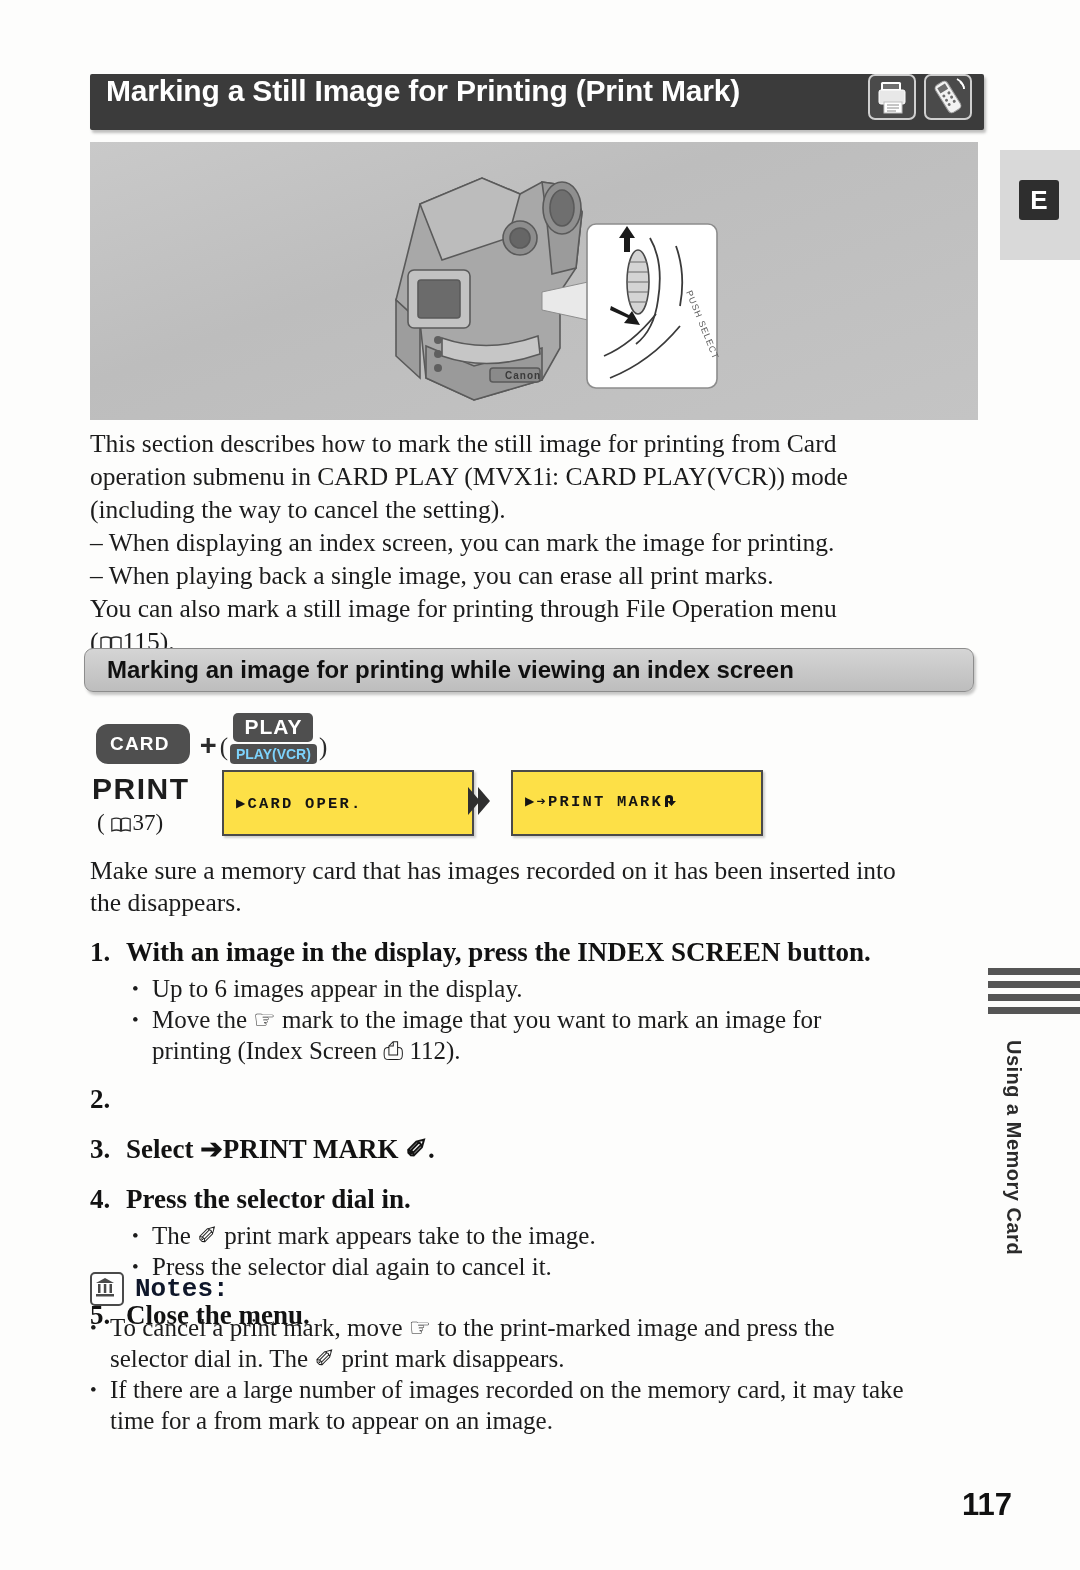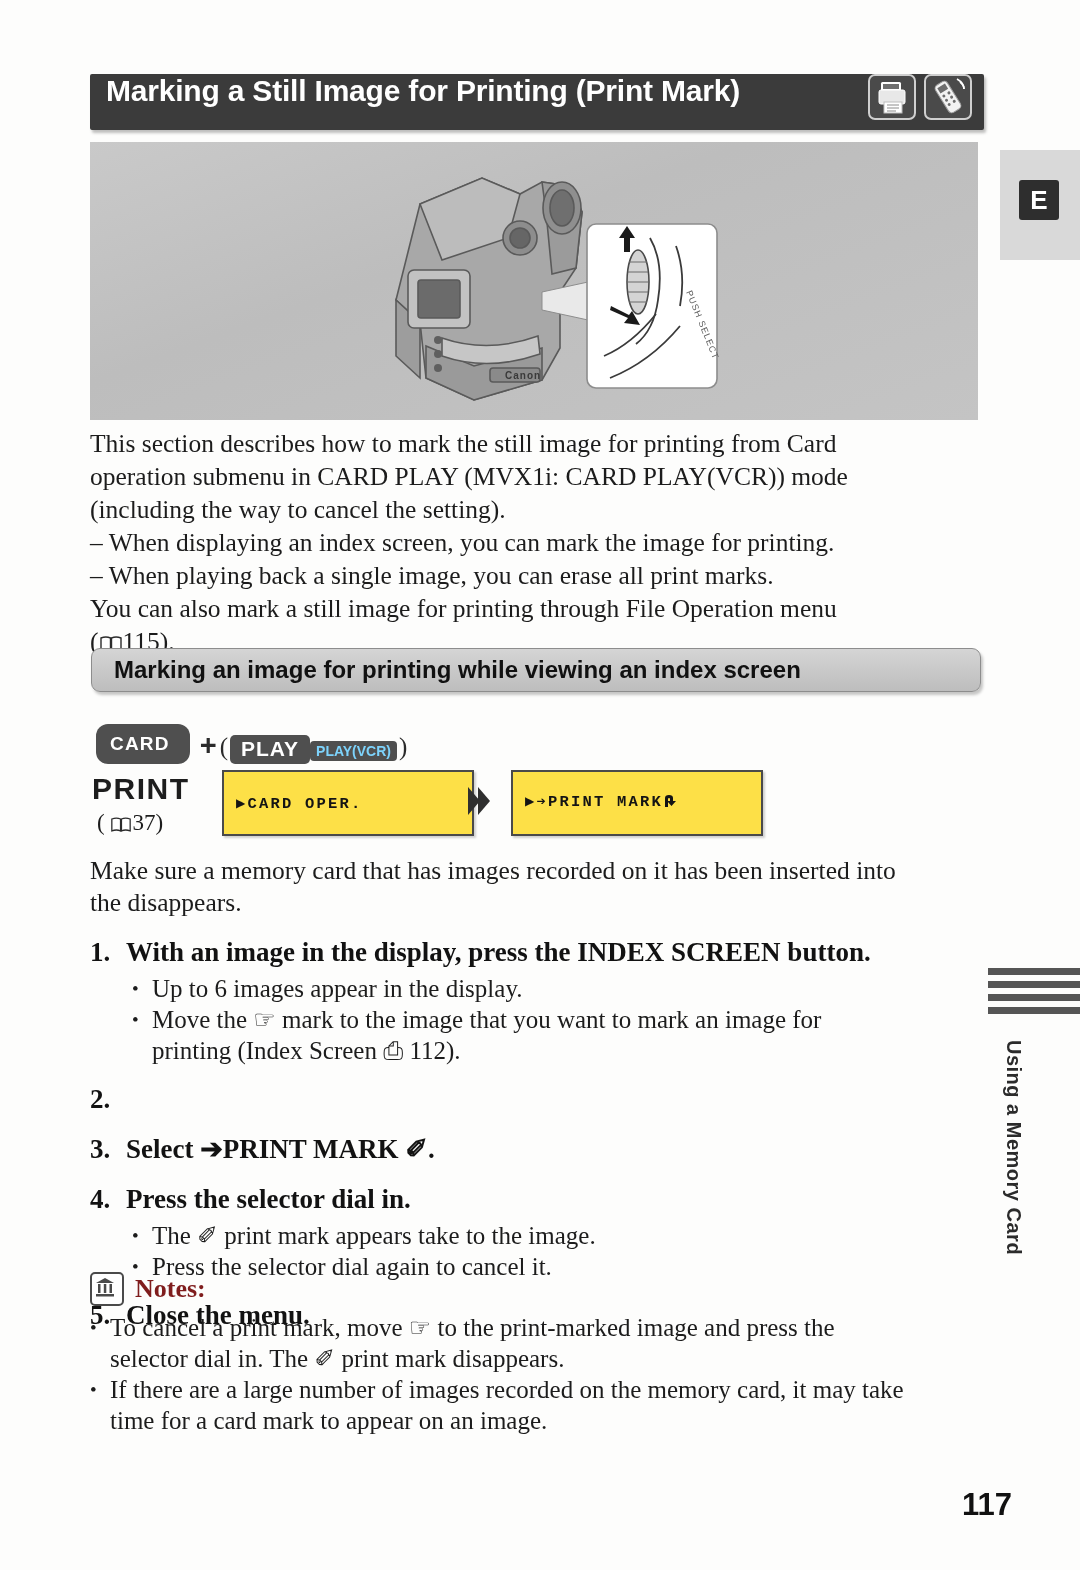--- a/index.html
+++ b/index.html
@@ -136,21 +136,21 @@
     width: 890px;
     font-size: 25.5px;
     line-height: 33px;
     color: #1c1c1c;
   }
   .intro .ln { display: block; white-space: nowrap; }
 
   
   .sec-head {
     position: absolute;
-    left: 91px;
+    left: 84px;
     top: 648px;
     width: 888px;
     height: 42px;
     background: linear-gradient(180deg,#d5d5d5,#bdbdbd);
     border: 1px solid #8d8d8d;
     border-radius: 9px;
     box-shadow: 2px 3px 3px rgba(0,0,0,0.22);
     display: flex;
     align-items: center;
   }
@@ -189,21 +189,21 @@
     color: #2b2b2b;
     margin: 0 3px 2px 10px;
   }
   .paren {
     font-size: 25px;
     color: #2b2b2b;
     margin-bottom: 3px;
   }
   .play-stack {
     display: flex;
-    flex-direction: row;
+    flex-direction: column;
     align-items: center;
     margin: 0 2px;
   }
   .badge-play {
     background: #4f4f4f;
     color: #ffffff;
     font-family: "Liberation Sans", sans-serif;
     font-weight: bold;
     font-size: 21px;
     letter-spacing: 1px;
@@ -329,24 +329,24 @@
   .notes-icon {
     width: 30px;
     height: 30px;
     border: 2px solid #4a4a4a;
     border-radius: 5px;
     position: relative;
     margin-right: 11px;
     background: #ffffff;
   }
   .notes-title {
-    font-family: Liberation Serif, serif;
+    font-family: Liberation Mono, monospace;
     font-weight: bold;
     font-size: 26px;
-    color: #7f1d1d;
+    color: #0f172a;
   }
   .notes-body {
     position: absolute;
     left: 90px;
     top: 1312px;
     width: 900px;
   }
 
   
   .page-num {
@@ -600,21 +600,21 @@
       <span class="bullet-dot">•</span>
       <span class="bullet-txt">
         <span class="ln">To cancel a print mark, move ☞ to the print-marked image and press the</span>
         <span class="ln">selector dial in. The ✐ print mark disappears.</span>
       </span>
     </div>
     <div class="bullet">
       <span class="bullet-dot">•</span>
       <span class="bullet-txt">
         <span class="ln">If there are a large number of images recorded on the memory card, it may take</span>
-        <span class="ln">time for a card mark to appear on an image.</span>
+        <span class="ln">time for a from mark to appear on an image.</span>
       </span>
     </div>
   </div>
 
   <div class="side-bars">
     <i></i>
       <i></i>
       <i></i>
       <i></i>
   </div>

